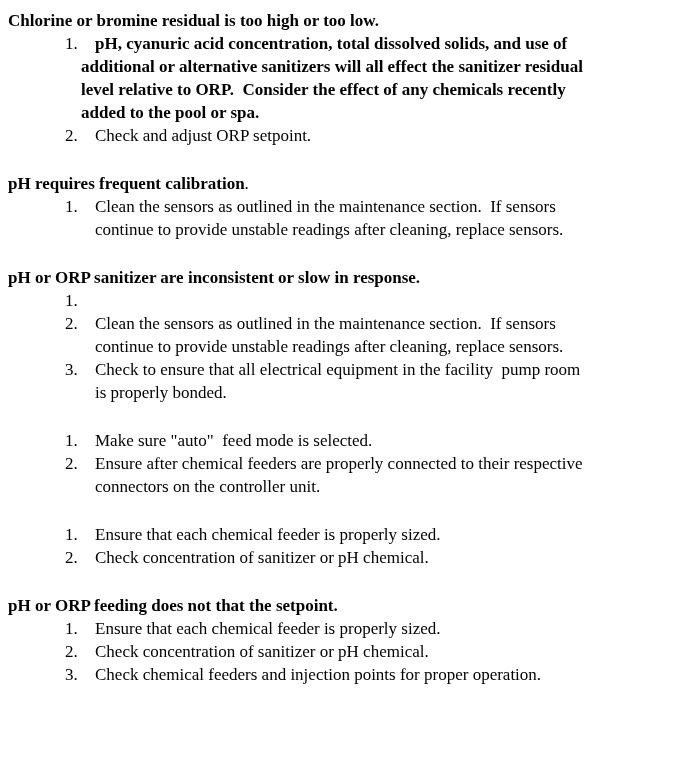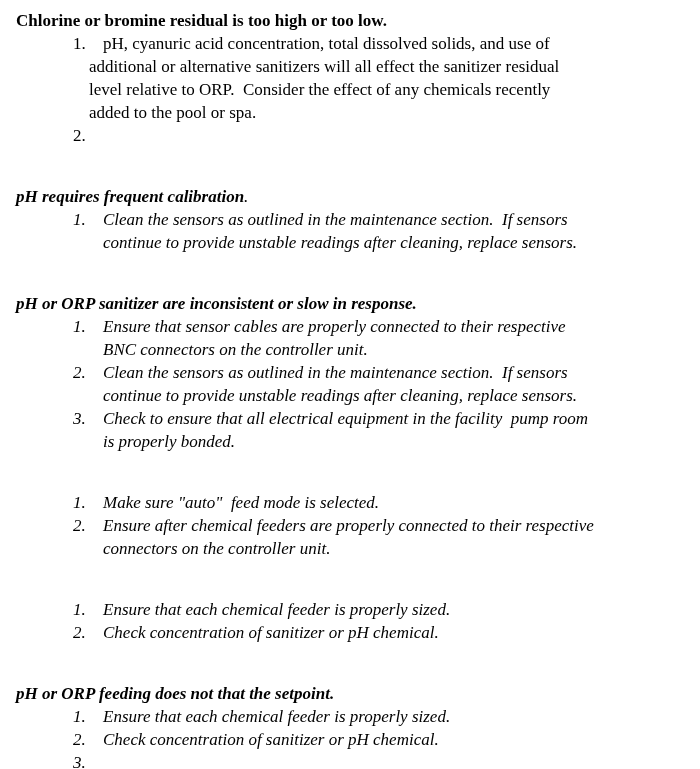--- a/index.html
+++ b/index.html
@@ -4,83 +4,83 @@
 <style>
   html, body {
     margin: 0;
     padding: 0;
     background: #ffffff;
   }
   .doc {
     box-sizing: border-box;
     width: 700px;
     height: 769px;
-    padding: 9px 10px 0 16px;
+    padding: 9px 10px 0 8px;
     overflow: hidden;
     font-family: "Liberation Serif", "DejaVu Serif", serif;
     font-size: 17px;
     line-height: 23px;
     color: #000000;
     background: #ffffff;
   }
-  .section + .section { margin-top: 38px; font-style: italic; }
+  .section + .section { margin-top: 25px; }
   .heading {
     font-weight: 700;
     white-space: pre-wrap;
   }
   .heading .reg { font-weight: 400; }
   .item {
     display: flex;
     padding-left: 57px;
   }
   .num { flex: 0 0 30px; }
   .txt {
     white-space: pre-wrap;
     flex: 1 1 auto;
   }
   
   .txt.hang {
     margin-left: -14px;
     text-indent: 14px;
+    font-weight: bold;
   }
 </style>
 </head>
 <body>
 
 <div class="doc">
 
   <div class="section">
     <div class="heading"><span>Chlorine or bromine residual is too high or too low.</span><span class="reg"></span></div>
     <div class="item">
       <span class="num">1.</span>
       <span class="txt hang">pH, cyanuric acid concentration, total dissolved solids, and use of
 additional or alternative sanitizers will all effect the sanitizer residual
 level relative to ORP.  Consider the effect of any chemicals recently
 added to the pool or spa.</span>
     </div>
     <div class="item">
       <span class="num">2.</span>
+      <span class="txt">Check and adjust ORP setpoint.</span>
     </div>
   </div>
 
   <div class="section">
     <div class="heading"><span>pH requires frequent calibration</span><span class="reg">.</span></div>
     <div class="item">
       <span class="num">1.</span>
       <span class="txt">Clean the sensors as outlined in the maintenance section.  If sensors
 continue to provide unstable readings after cleaning, replace sensors.</span>
     </div>
   </div>
 
   <div class="section">
     <div class="heading"><span>pH or ORP sanitizer are inconsistent or slow in response.</span><span class="reg"></span></div>
     <div class="item">
       <span class="num">1.</span>
-      <span class="txt">Ensure that sensor cables are properly connected to their respective
-BNC connectors on the controller unit.</span>
     </div>
     <div class="item">
       <span class="num">2.</span>
       <span class="txt">Clean the sensors as outlined in the maintenance section.  If sensors
 continue to provide unstable readings after cleaning, replace sensors.</span>
     </div>
     <div class="item">
       <span class="num">3.</span>
       <span class="txt">Check to ensure that all electrical equipment in the facility  pump room
 is properly bonded.</span>
@@ -115,16 +115,17 @@
     <div class="item">
       <span class="num">1.</span>
       <span class="txt">Ensure that each chemical feeder is properly sized.</span>
     </div>
     <div class="item">
       <span class="num">2.</span>
       <span class="txt">Check concentration of sanitizer or pH chemical.</span>
     </div>
     <div class="item">
       <span class="num">3.</span>
+      <span class="txt">Check chemical feeders and injection points for proper operation.</span>
     </div>
   </div>
 
 </div>
 
 </body></html>

